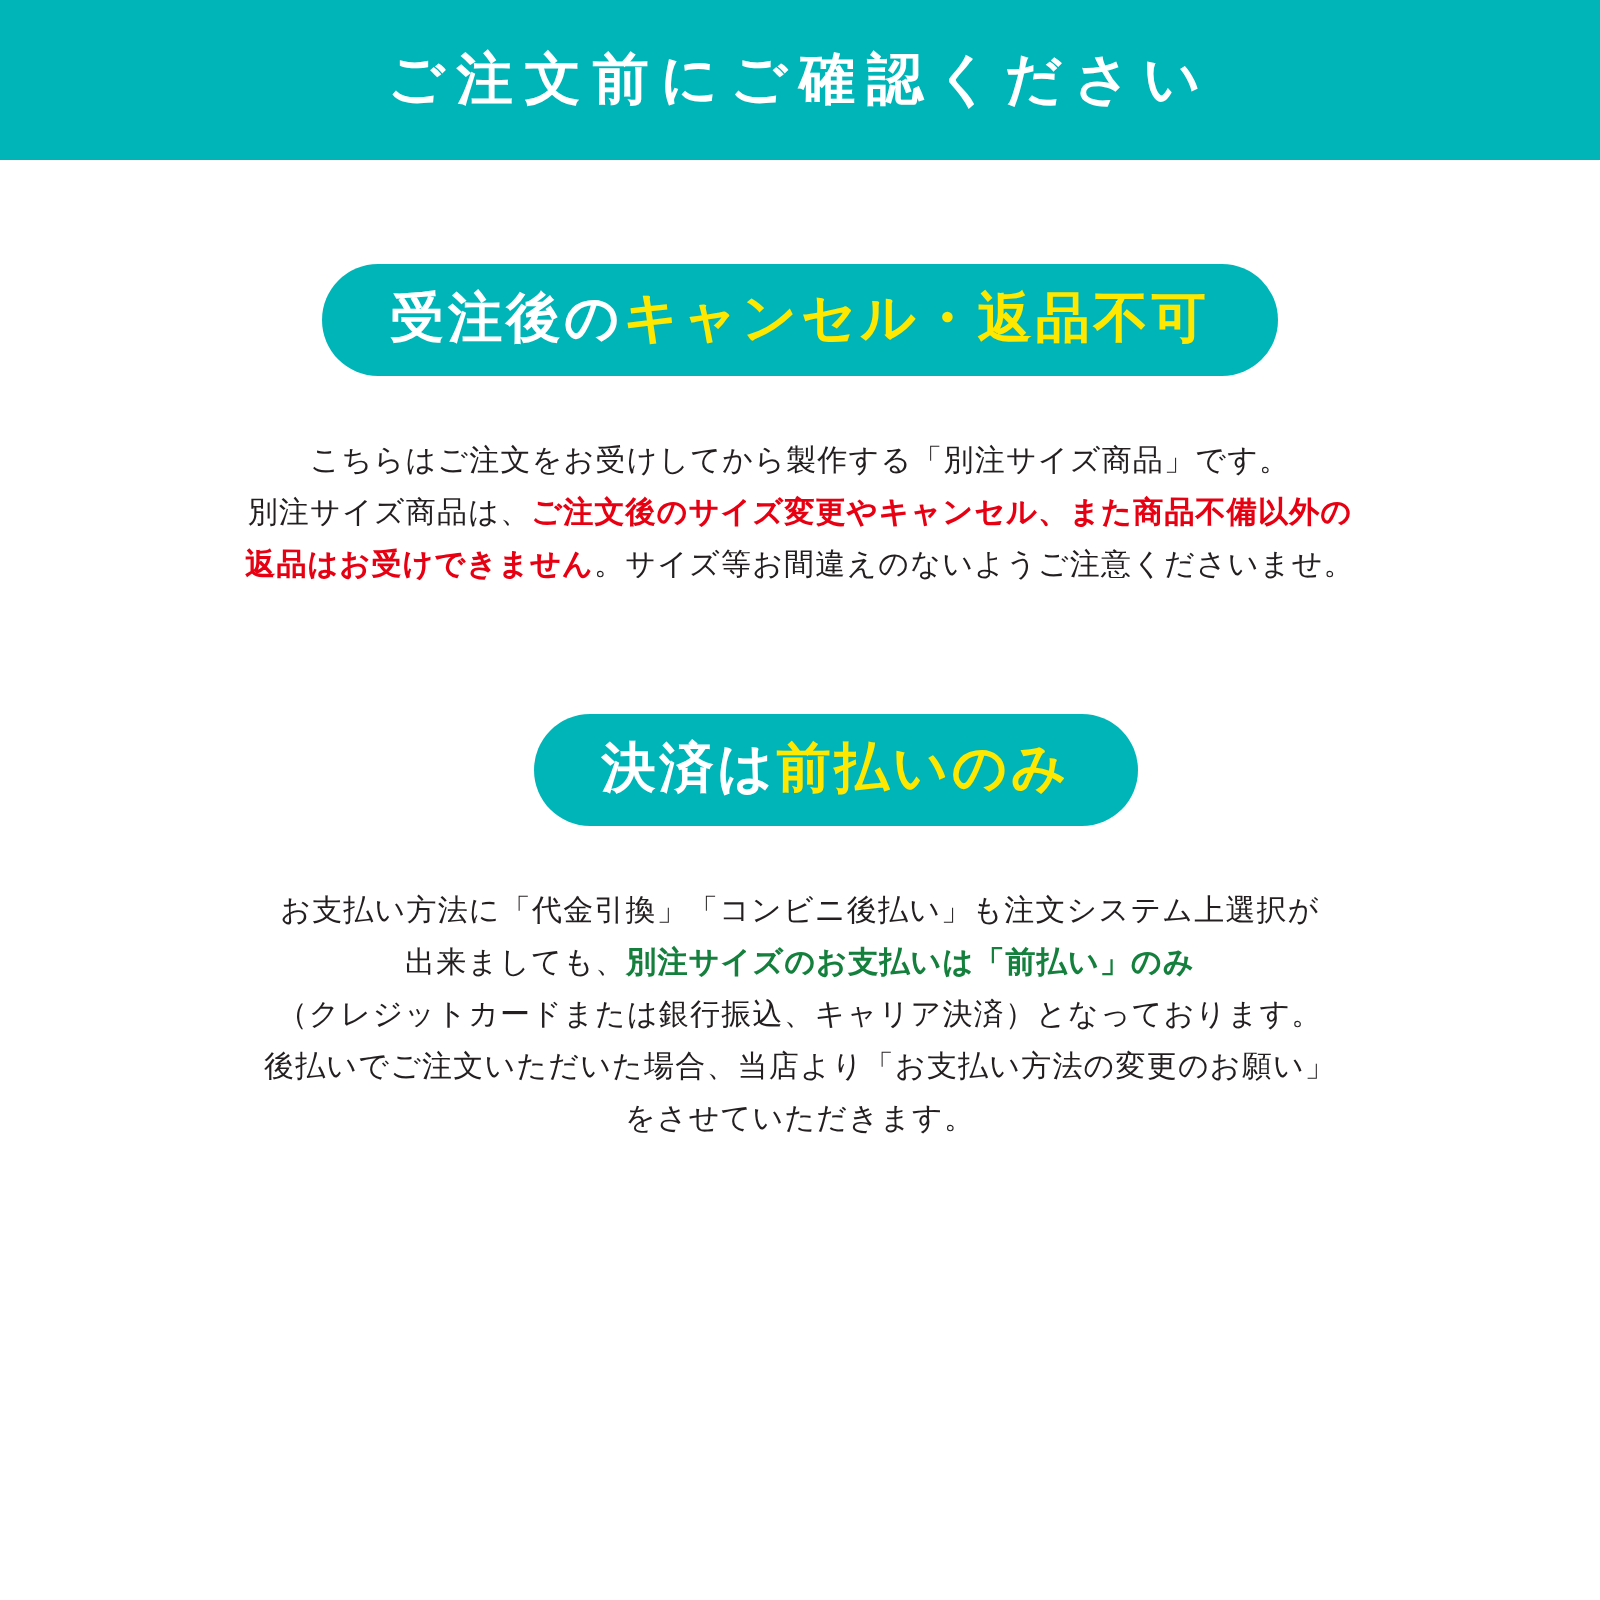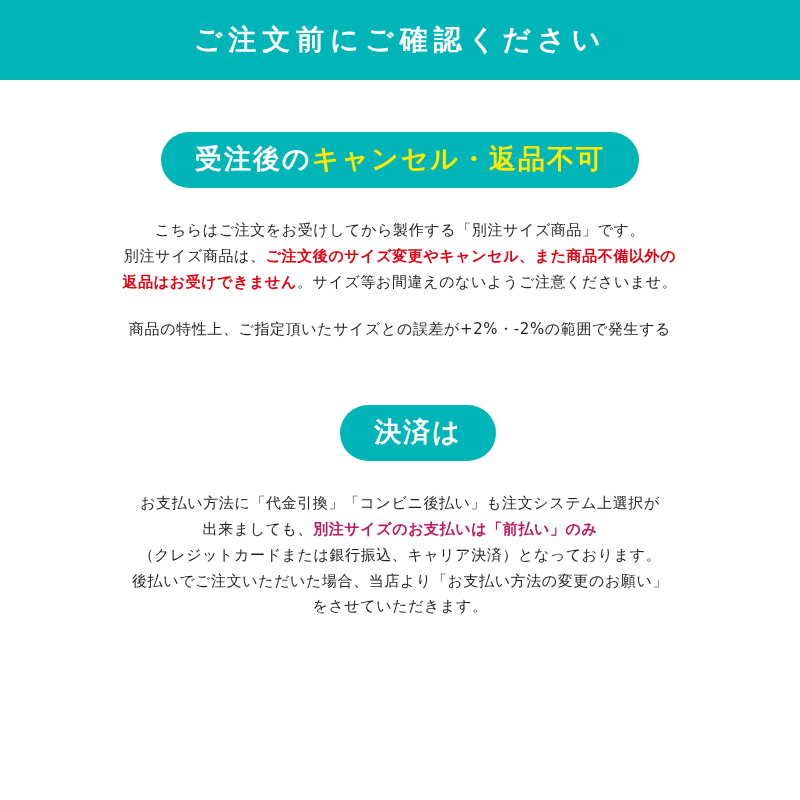--- a/index.html
+++ b/index.html
@@ -69,21 +69,21 @@
     font-size: 15px;
     line-height: 1.72;
     letter-spacing: 0.6px;
     padding: 0 14px;
   }
   .para .red {
     color: #e60012;
     font-weight: bold;
   }
   .para .pink {
-    color: #be185d;
+    color: #15803d;
     font-weight: bold;
   }
 
   .block-1 { margin-top: 52px; }
   .para-1 { margin-top: 30px; }
   .para-2 { margin-top: 22px; }
   .block-2 { margin-top: 62px; padding-left: 36px; }
   .para-3 { margin-top: 30px; }
 </style>
 </head>
@@ -108,28 +108,26 @@
     </div>
     <div>
       <span>別注サイズ商品は、</span><span class="red">ご注文後のサイズ変更やキャンセル、また商品不備以外の</span>
     </div>
     <div>
       <span class="red">返品はお受けできません</span><span>。サイズ等お間違えのないようご注意くださいませ。</span>
     </div>
   </div>
 
   <div class="para para-2">
-    <div>
-      <span>商品の特性上、ご指定頂いたサイズとの誤差が+2%・-2%の範囲で発生する</span>
-    </div>
   </div>
 
   <div class="pill-wrap block-2">
     <div class="pill">
       <span class="white">決済は </span>
+      <span class="yellow">前払いのみ</span>
     </div>
   </div>
 
   <div class="para para-3">
     <div>
       <span>お支払い方法に「代金引換」「コンビニ後払い」も注文システム上選択が</span>
     </div>
     <div>
       <span>出来ましても、</span><span class="pink">別注サイズのお支払いは「前払い」のみ</span>
     </div>

